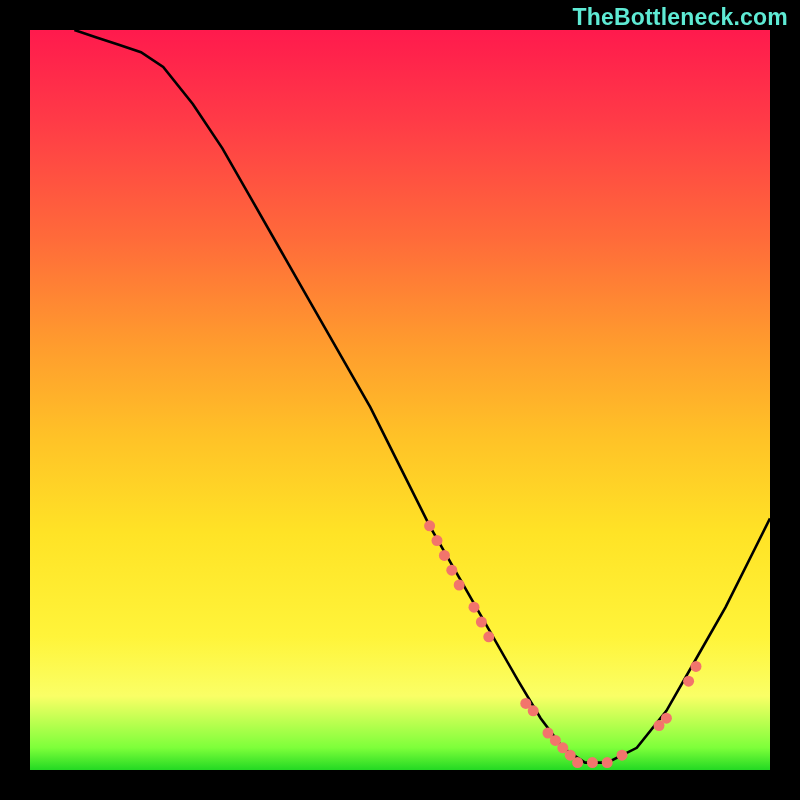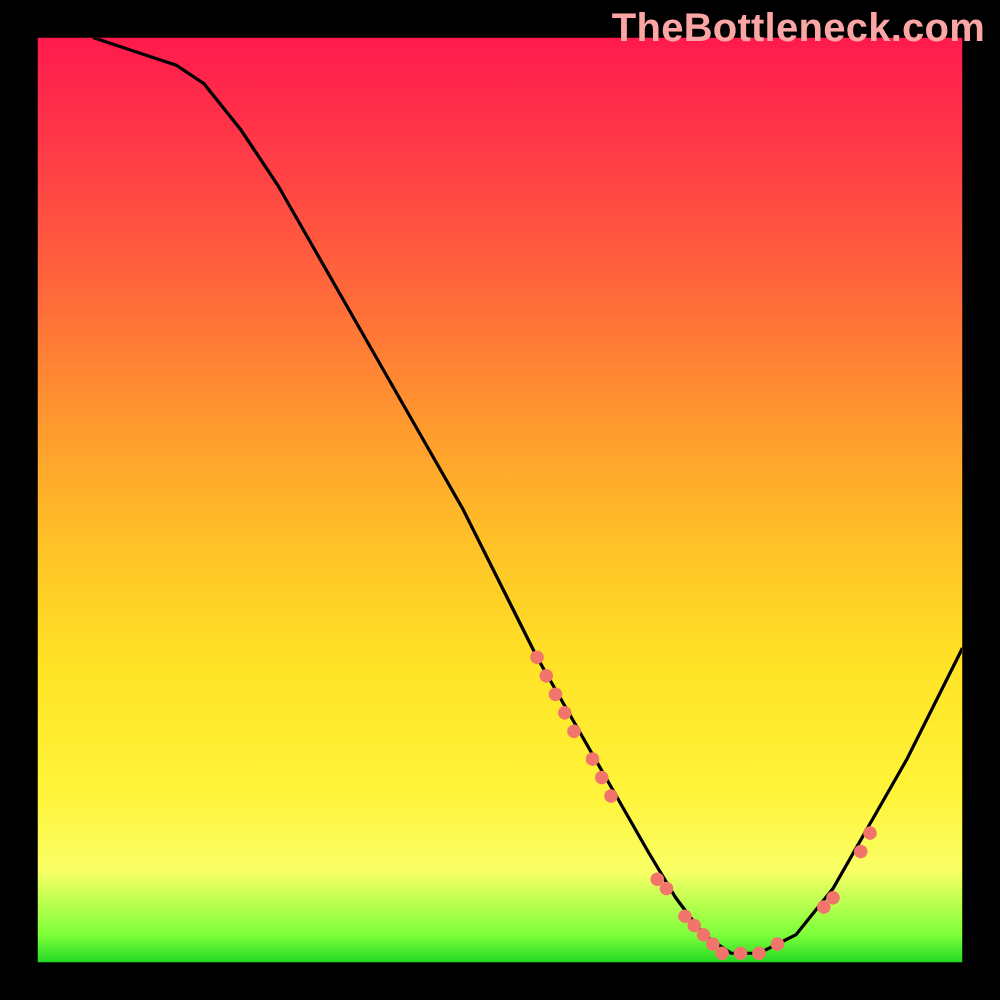--- a/index.html
+++ b/index.html
@@ -14,22 +14,22 @@
   .frame {
     position: relative;
     width: 800px;
     height: 800px;
     background: #000;
   }
   .watermark {
     position: absolute;
     top: 4px;
     right: 12px;
-    color: #fca5a5;
-    font-size: 32px;
+    color: #5eead4;
+    font-size: 23px;
     font-weight: bold;
     z-index: 30;
     letter-spacing: 0.2px;
   }
   .plot-area {
     position: absolute;
     left: 30px;
     top: 30px;
     width: 740px;
     height: 740px;

